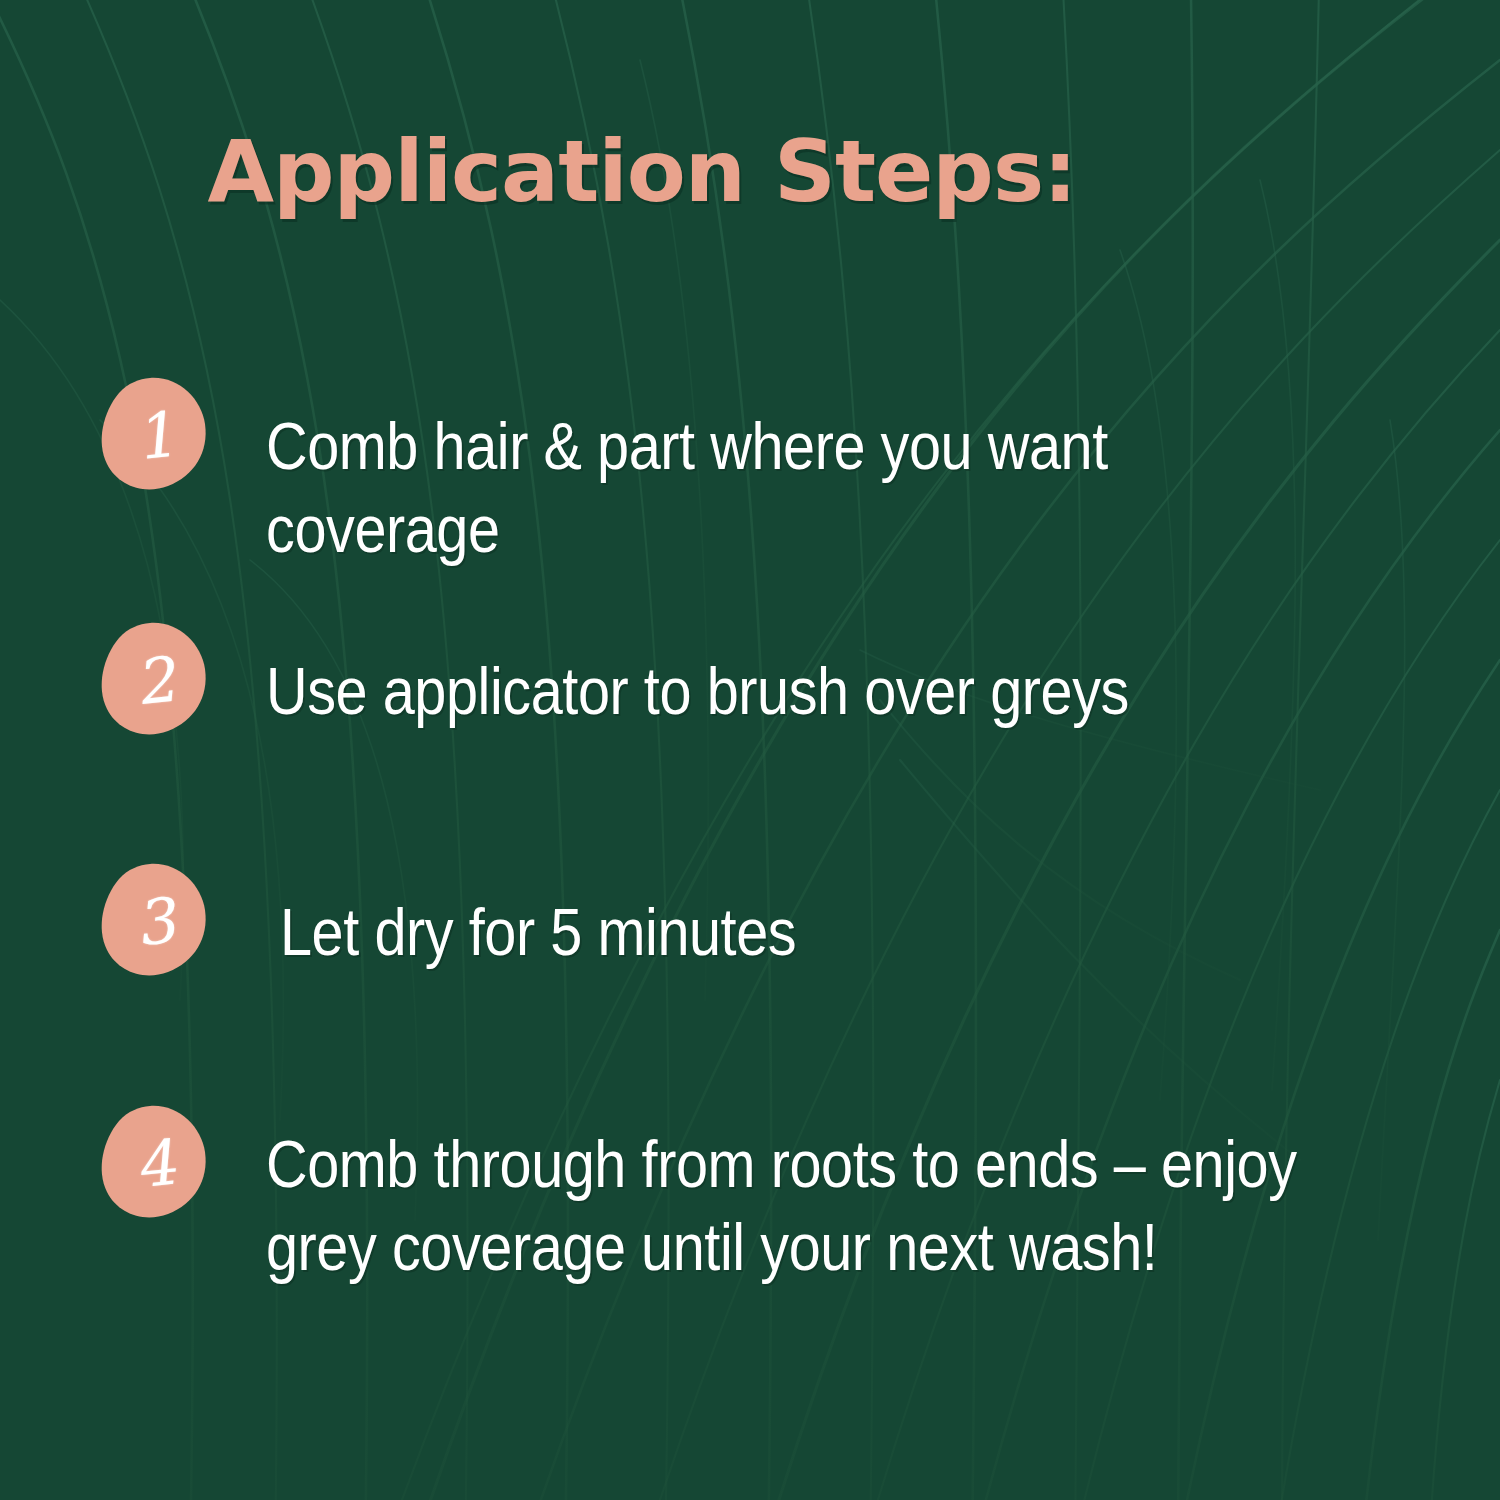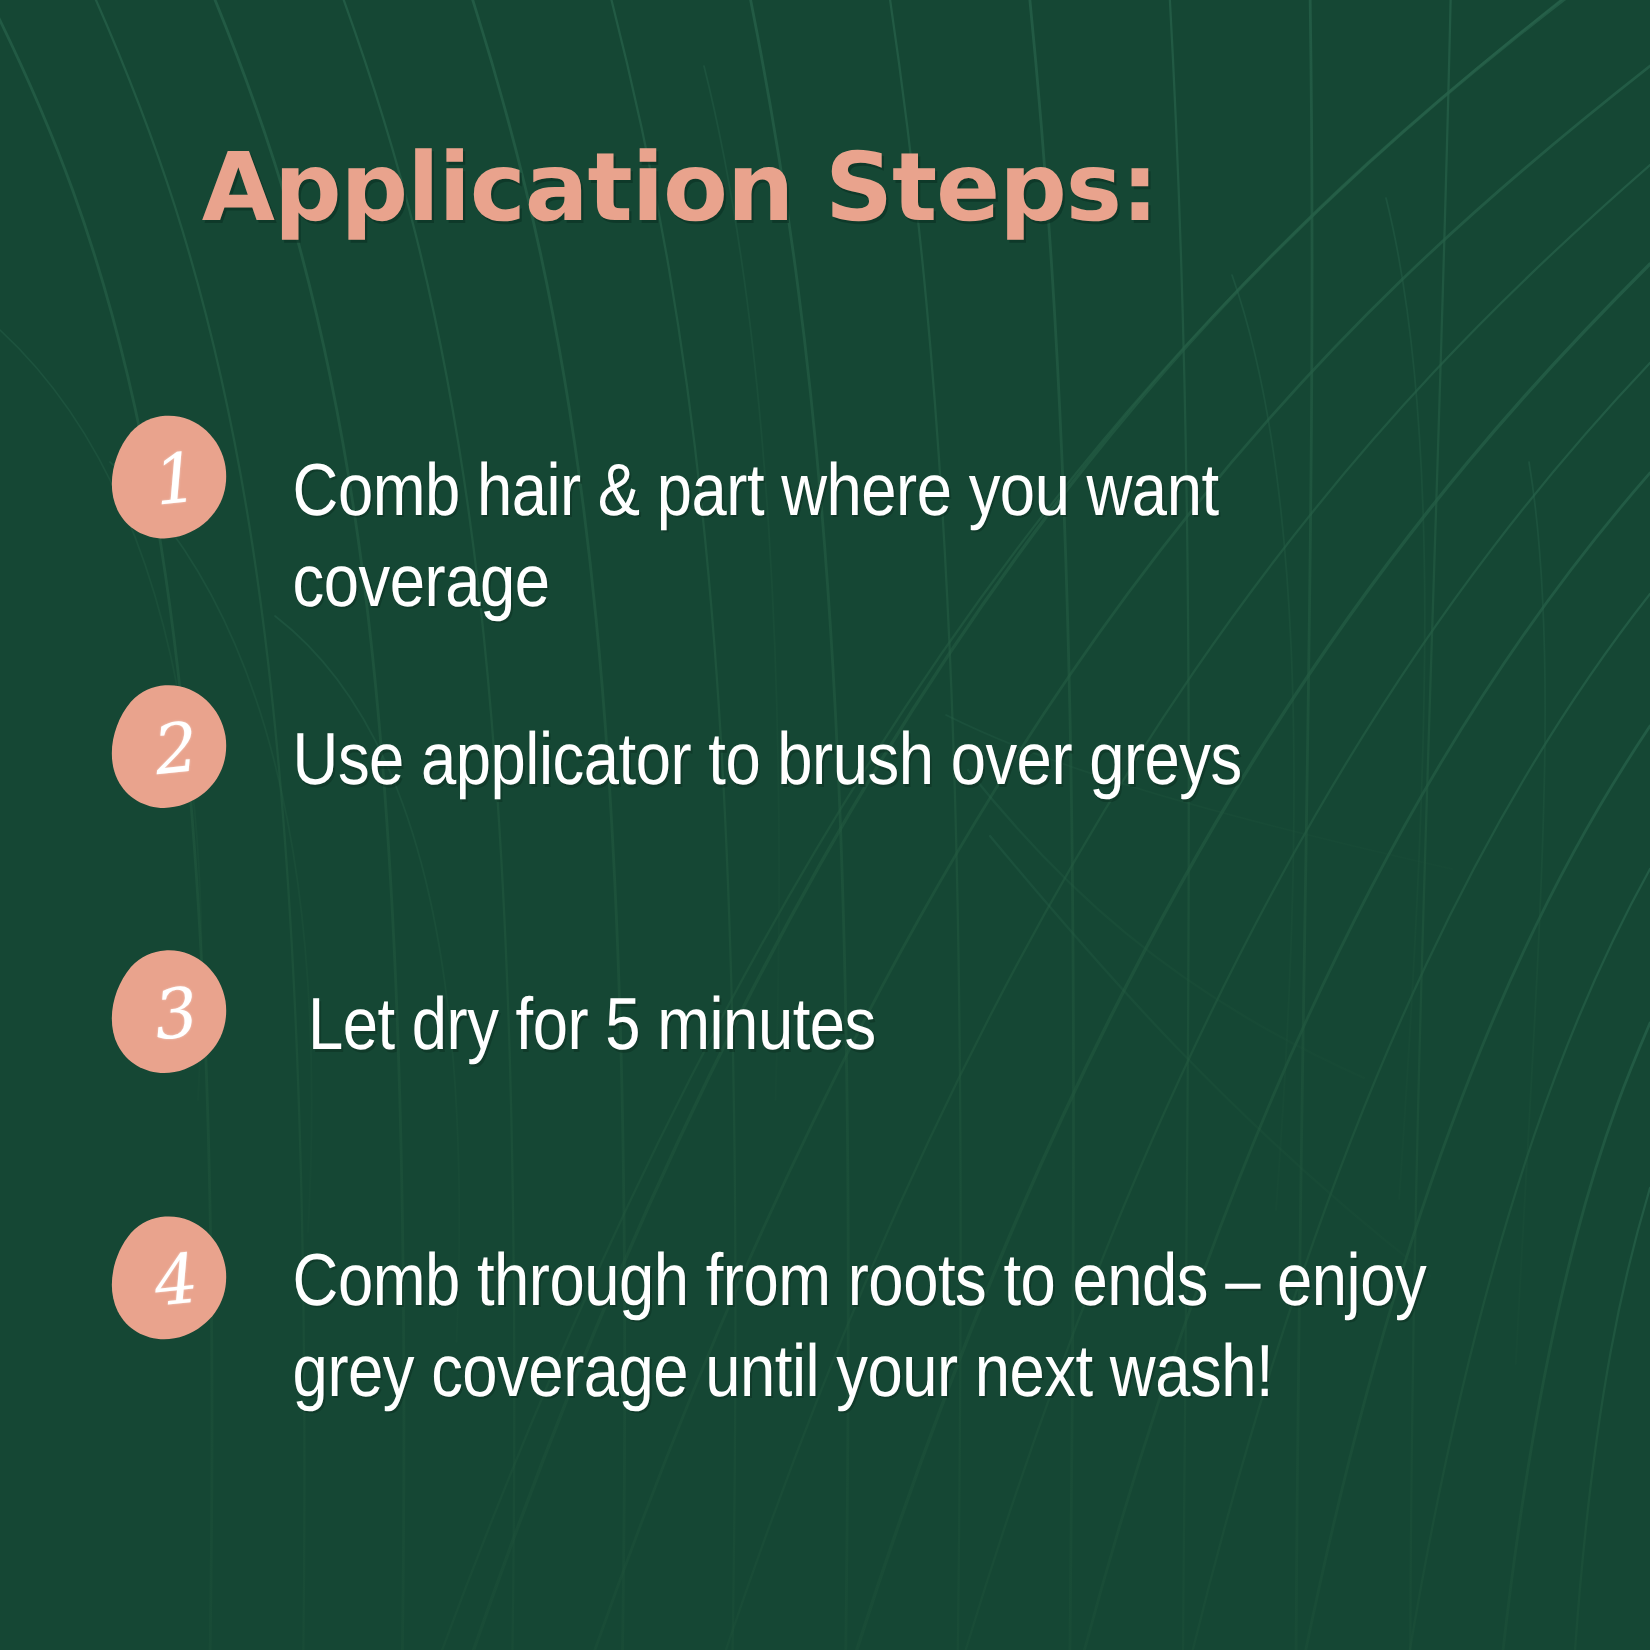--- a/index.html
+++ b/index.html
@@ -34,20 +34,21 @@
     width: 1236px;
     text-align: center;
     color: #E9A38D;
     font-family: "DejaVu Sans", sans-serif;
     font-weight: bold;
     font-size: 86px;
     letter-spacing: -1px;
     line-height: 1;
     text-shadow: 2px 3px 0 rgba(10,45,32,0.55);
     white-space: nowrap;
+    padding-left: 24px;
   }
 
   
   #steps {
     position: absolute;
     left: 0;
     top: 0;
     width: 1500px;
     height: 1500px;
   }

